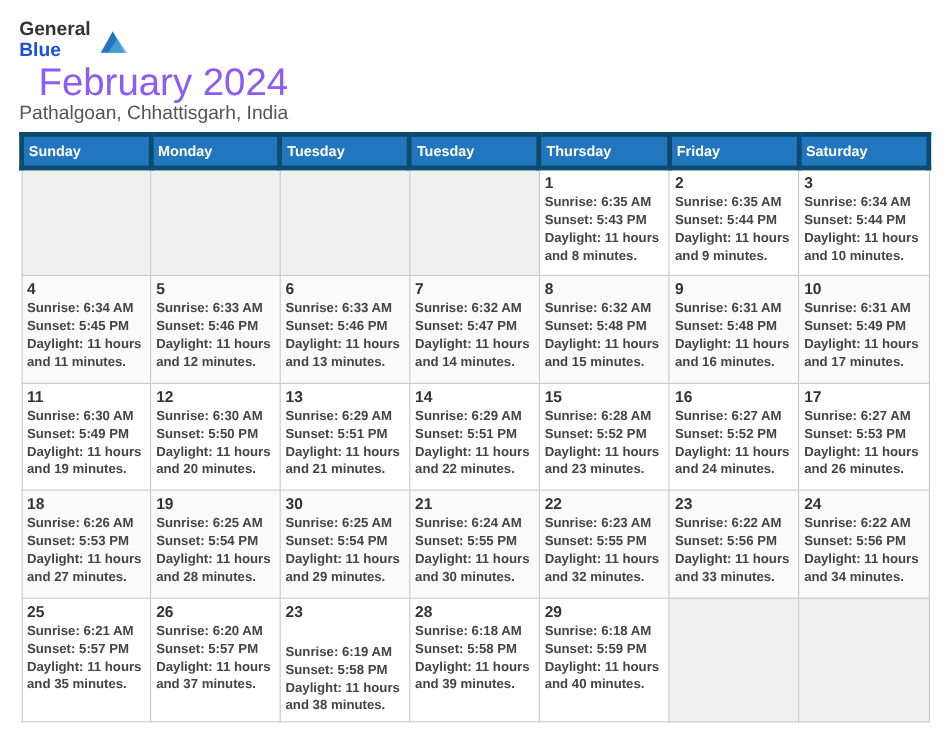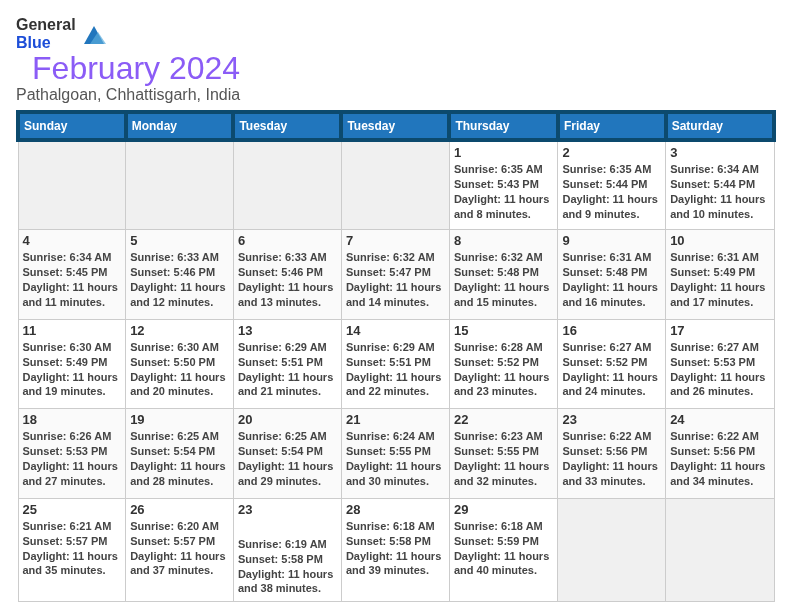--- a/index.html
+++ b/index.html
@@ -279,21 +279,21 @@
 and 27 minutes.</div>
           </td>
           <td>
             <div class="day-num">19</div>
             <div class="day-info" style="white-space: pre-line;">Sunrise: 6:25 AM
 Sunset: 5:54 PM
 Daylight: 11 hours
 and 28 minutes.</div>
           </td>
           <td>
-            <div class="day-num">20</div>
+            <div class="day-num">30</div>
             <div class="day-info" style="white-space: pre-line;">Sunrise: 6:25 AM
 Sunset: 5:54 PM
 Daylight: 11 hours
 and 29 minutes.</div>
           </td>
           <td>
             <div class="day-num">21</div>
             <div class="day-info" style="white-space: pre-line;">Sunrise: 6:24 AM
 Sunset: 5:55 PM
 Daylight: 11 hours

